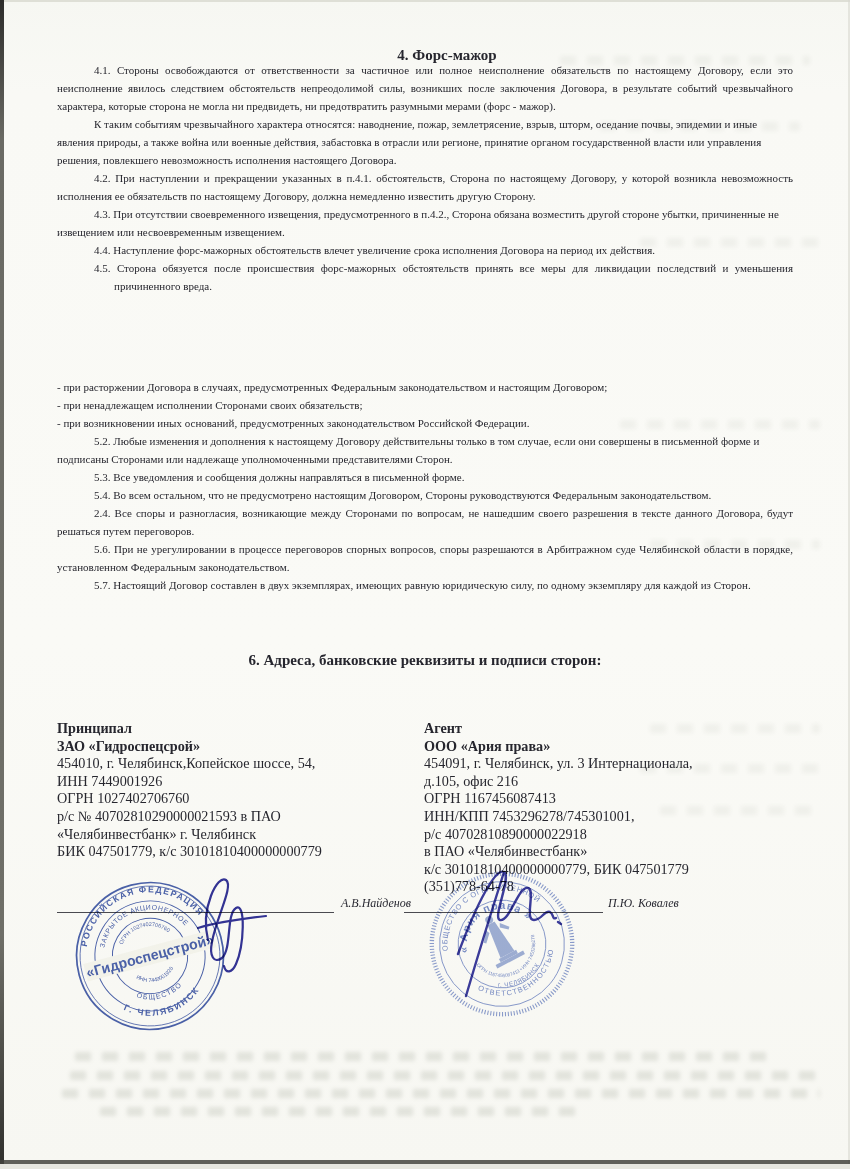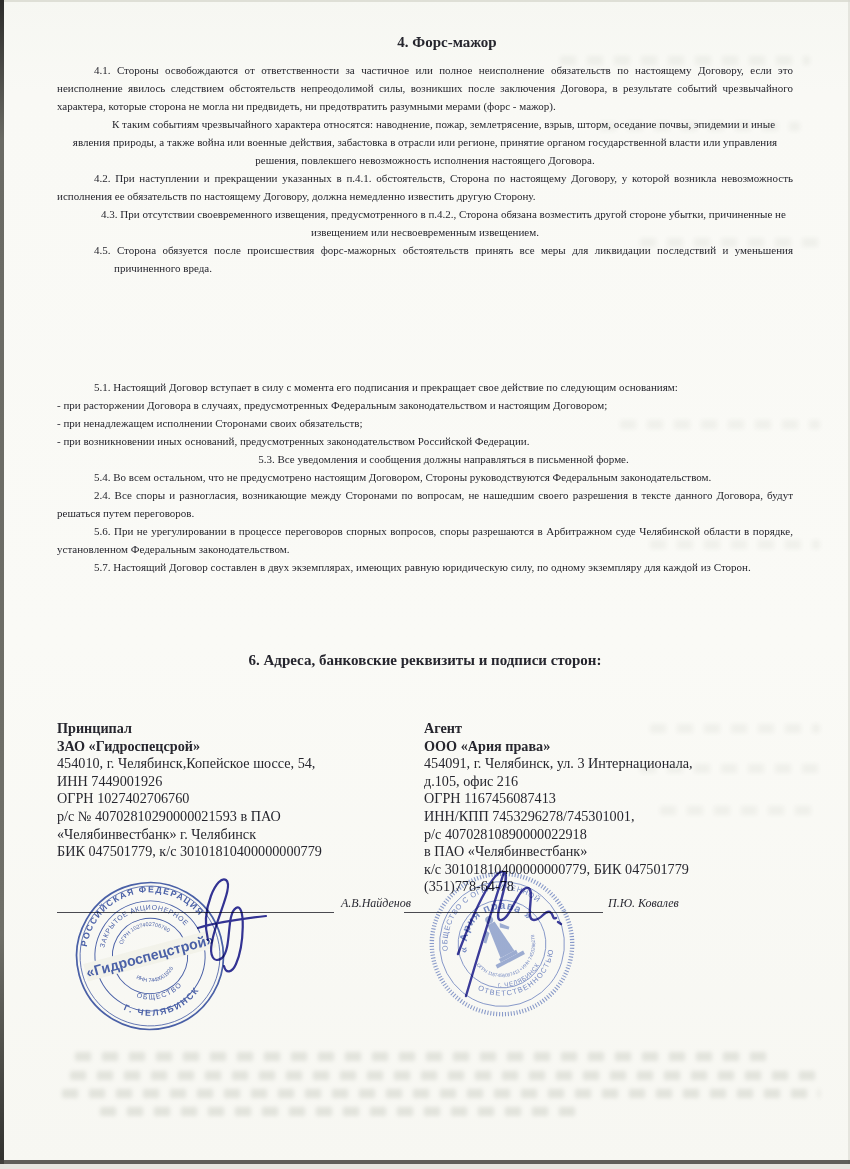--- a/index.html
+++ b/index.html
@@ -10,21 +10,21 @@
         background:linear-gradient(180deg,#2c2c2a,#6a6a64 12%,#6f6f68 80%,#2f2f2c);}
   .edge-bottom{position:absolute;left:0;bottom:5px;width:100%;height:4px;background:#44443e;opacity:.85;}
   .edge-bottom2{position:absolute;left:0;bottom:0;width:100%;height:5px;background:#e6e6df;}
   .edge-top{position:absolute;left:0;top:0;width:100%;height:2px;background:#d4d4cb;opacity:.7;}
   .edge-right{position:absolute;right:0;top:0;width:2px;height:100%;background:#d9d9d0;opacity:.6;}
 
   .h-center{position:absolute;left:0;right:0;text-align:center;font-weight:bold;font-size:15px;}
   .block{position:absolute;left:57px;width:736px;font-size:11px;line-height:18px;}
   .block p{margin:0;}
   .p{text-indent:37px;text-align:justify;}
-  .p-left{text-indent:37px;text-align:center;}
+  .p-left{text-indent:37px;text-align:left;}
   .p-hang{padding-left:57px;text-indent:-20px;text-align:justify;}
   .li{text-indent:0;text-align:left;}
   .gap-top{margin-top:18px;}
 
   .col{position:absolute;top:720px;font-size:14.2px;line-height:17.6px;}
   .col-left{left:57px;width:355px;}
   .col-right{left:424px;width:390px;}
   .col .role,.col .org{font-weight:bold;}
   .col div{white-space:nowrap;}
 
@@ -43,34 +43,35 @@
 <body>
 
 <div id="scan">
 
   <div class="edge-top"></div>
   <div class="edge-left"></div>
   <div class="edge-right"></div>
   <div class="edge-bottom"></div>
   <div class="edge-bottom2"></div>
 
-  <div class="h-center" style="top:34px;margin-left:44px;">4. Форс-мажор</div>
+  <div class="h-center" style="top:47px;margin-left:44px;">4. Форс-мажор</div>
   <div class="block" style="top:61px;">
     <p class="p">4.1. Стороны освобождаются от ответственности за частичное или полное неисполнение обязательств по настоящему Договору, если это неисполнение явилось следствием обстоятельств непреодолимой силы, возникших после заключения Договора, в результате событий чрезвычайного характера, которые сторона не могла ни предвидеть, ни предотвратить разумными мерами (форс - мажор).</p>
     <p class="p-left">К таким событиям чрезвычайного характера относятся: наводнение, пожар, землетрясение, взрыв, шторм, оседание почвы, эпидемии и иные явления природы, а также война или военные действия, забастовка в отрасли или регионе, принятие органом государственной власти или управления решения, повлекшего невозможность исполнения настоящего Договора.</p>
     <p class="p">4.2. При наступлении и прекращении указанных в п.4.1. обстоятельств, Сторона по настоящему Договору, у которой возникла невозможность исполнения ее обязательств по настоящему Договору, должна немедленно известить другую Сторону.</p>
     <p class="p-left">4.3.  При отсутствии своевременного извещения, предусмотренного в п.4.2., Сторона обязана возместить другой стороне убытки, причиненные не извещением или несвоевременным извещением.</p>
+    <p class="p-hang">4.4. Наступление форс-мажорных обстоятельств влечет увеличение срока исполнения Договора на период их действия.</p>
     <p class="p-hang">4.5. Сторона обязуется после происшествия форс-мажорных обстоятельств принять все меры для ликвидации последствий и уменьшения причиненного вреда.</p>
   </div>
 
   <div class="block" style="top:378px;">
-    <p class="p">5.1. Настоящий Договор вступает в силу с момента его подписания и прекращает свое действие по следующим основаниям:</p>
     <p class="li">- при расторжении Договора в случаях, предусмотренных Федеральным законодательством и настоящим Договором;</p>
     <p class="li">-  при ненадлежащем исполнении Сторонами своих обязательств;</p>
     <p class="li">- при возникновении иных оснований, предусмотренных законодательством Российской Федерации.</p>
+    <p class="p-left gap-top">5.2. Любые изменения и дополнения к настоящему Договору действительны только в том случае, если они совершены в письменной форме и подписаны Сторонами или надлежаще уполномоченными представителями Сторон.</p>
     <p class="p-left">5.3. Все уведомления и сообщения должны направляться в письменной форме.</p>
     <p class="p">5.4. Во всем остальном, что не предусмотрено настоящим Договором, Стороны руководствуются Федеральным законодательством.</p>
     <p class="p">2.4. Все споры и разногласия, возникающие между Сторонами по вопросам, не нашедшим своего разрешения в тексте данного Договора, будут решаться путем переговоров.</p>
     <p class="p">5.6. При  не урегулировании в процессе переговоров спорных вопросов, споры разрешаются в Арбитражном суде Челябинской области в порядке, установленном Федеральным законодательством.</p>
     <p class="p">5.7. Настоящий Договор составлен в двух экземплярах, имеющих равную юридическую силу, по одному экземпляру для каждой из Сторон.</p>
   </div>
 
   <div class="h-center" style="top:652px;">6. Адреса, банковские реквизиты и подписи сторон:</div>
 
   <div class="col col-left">

